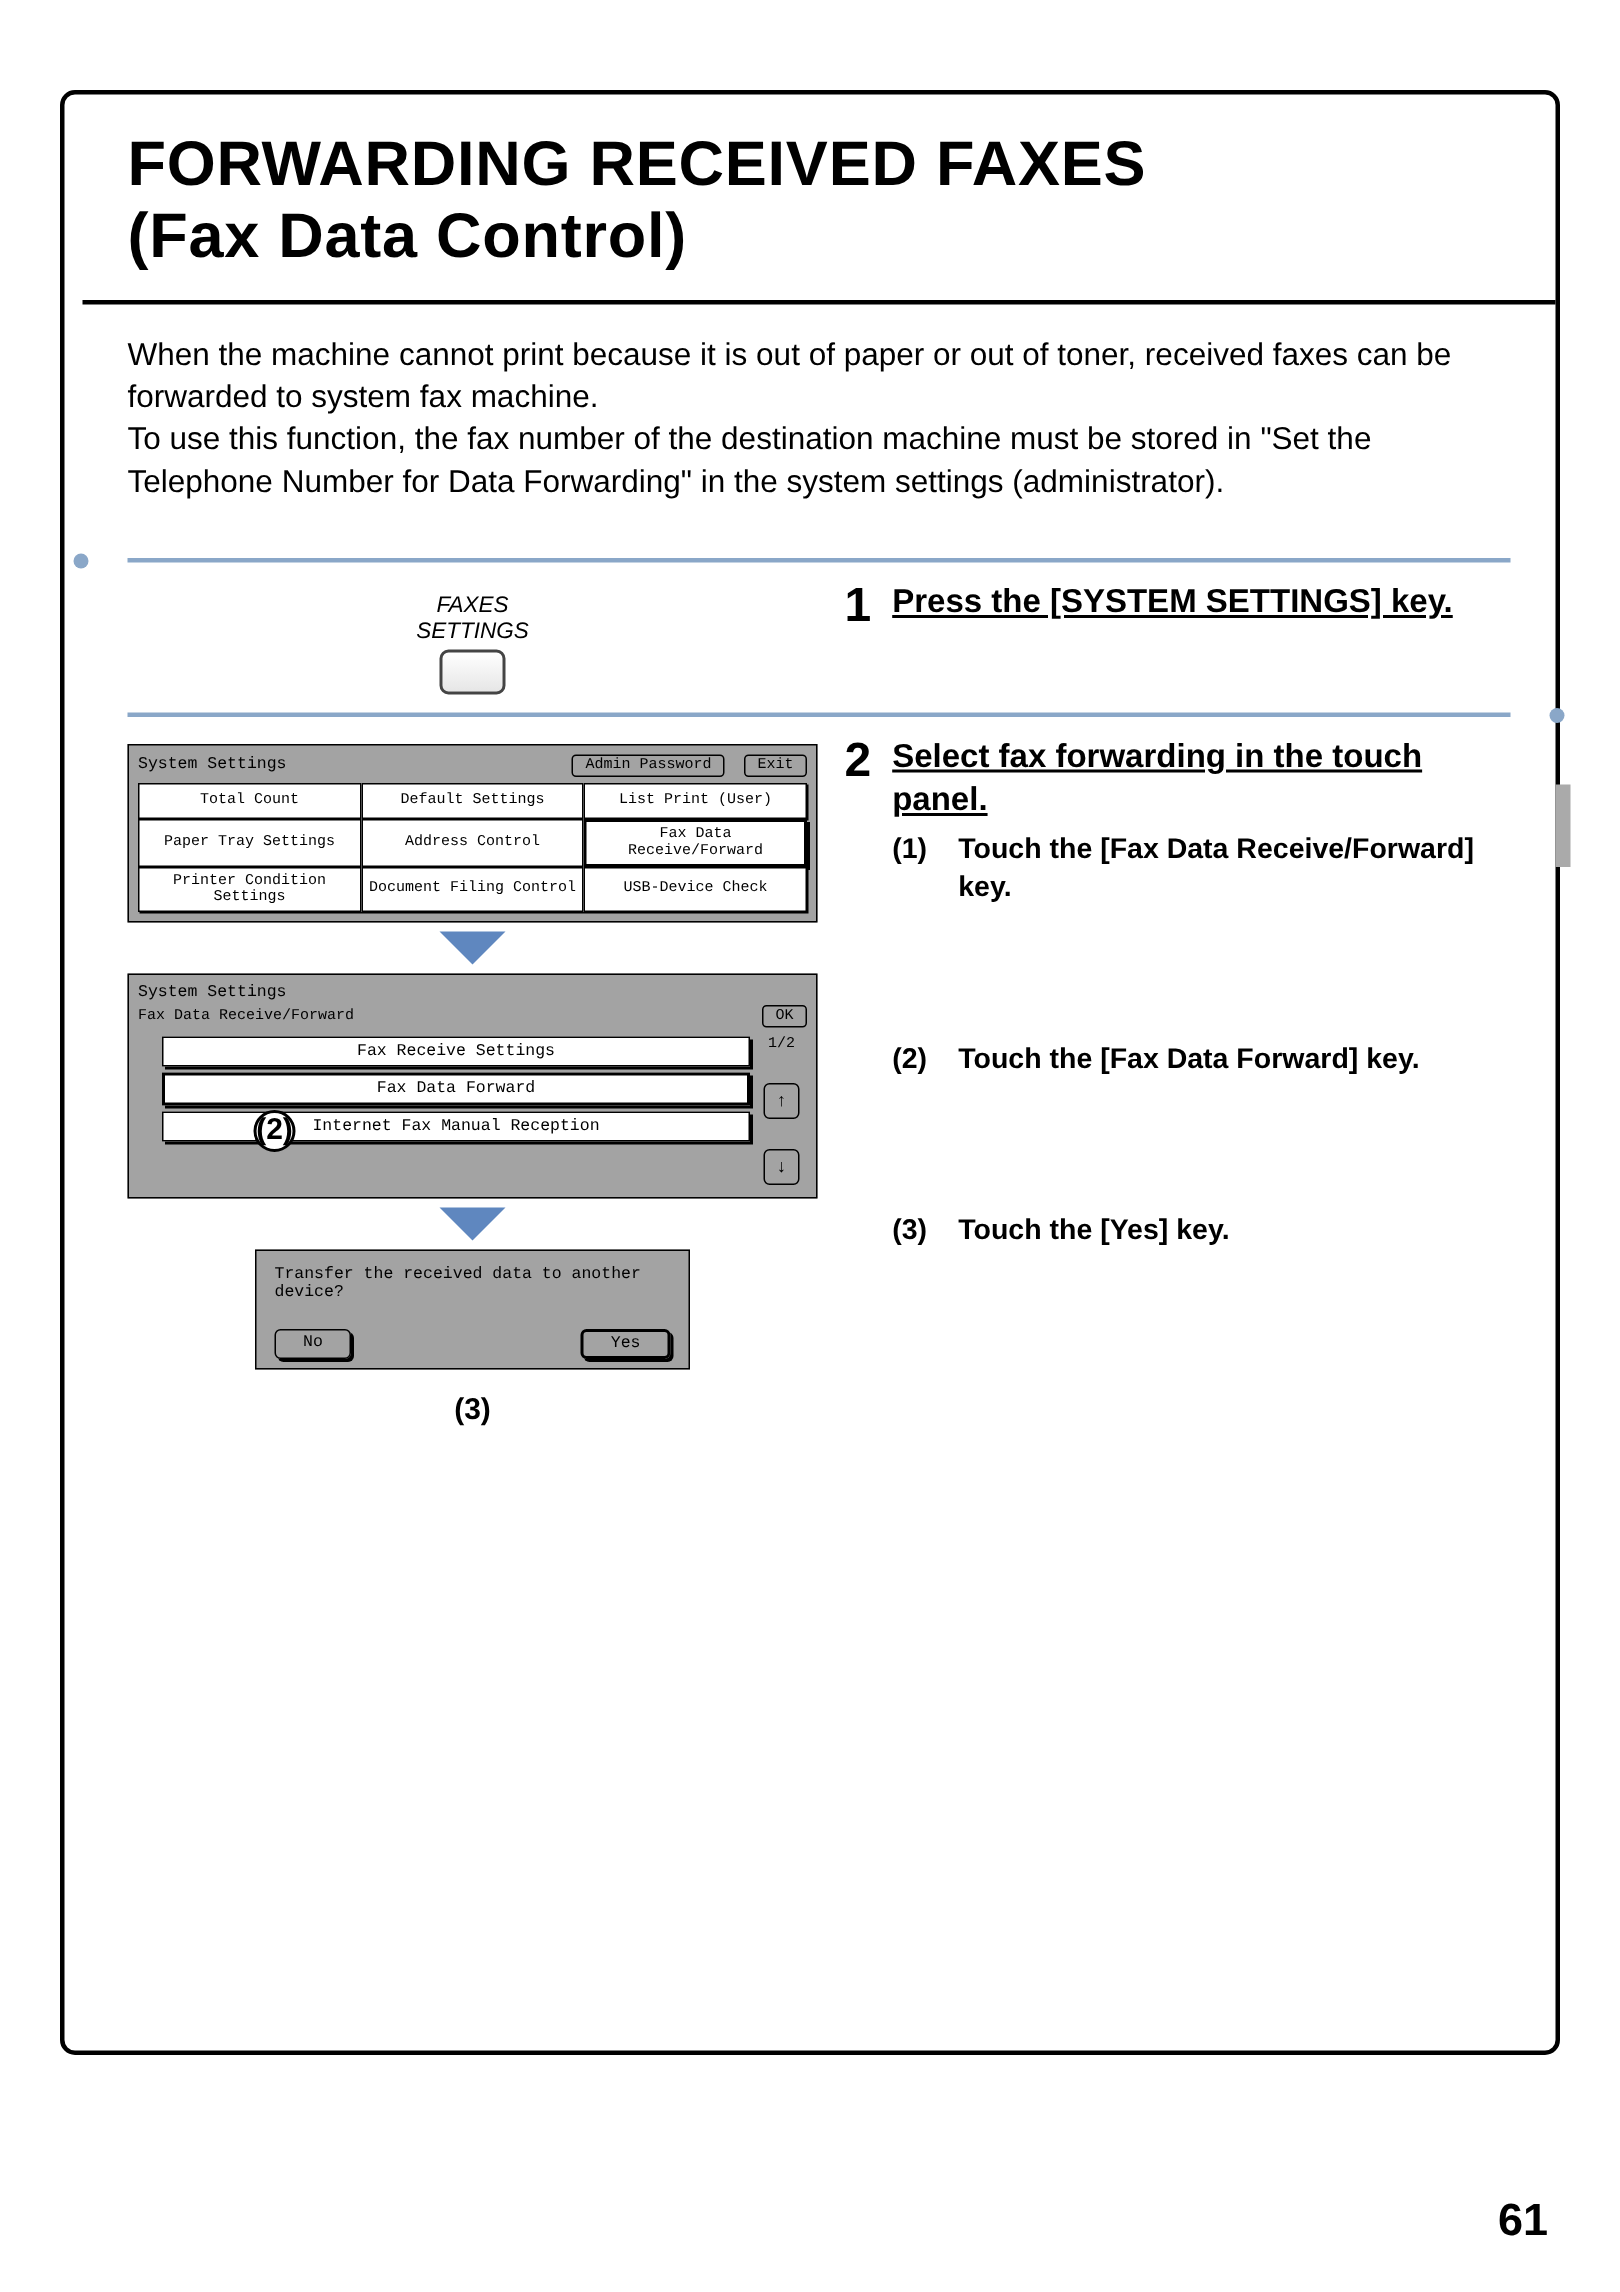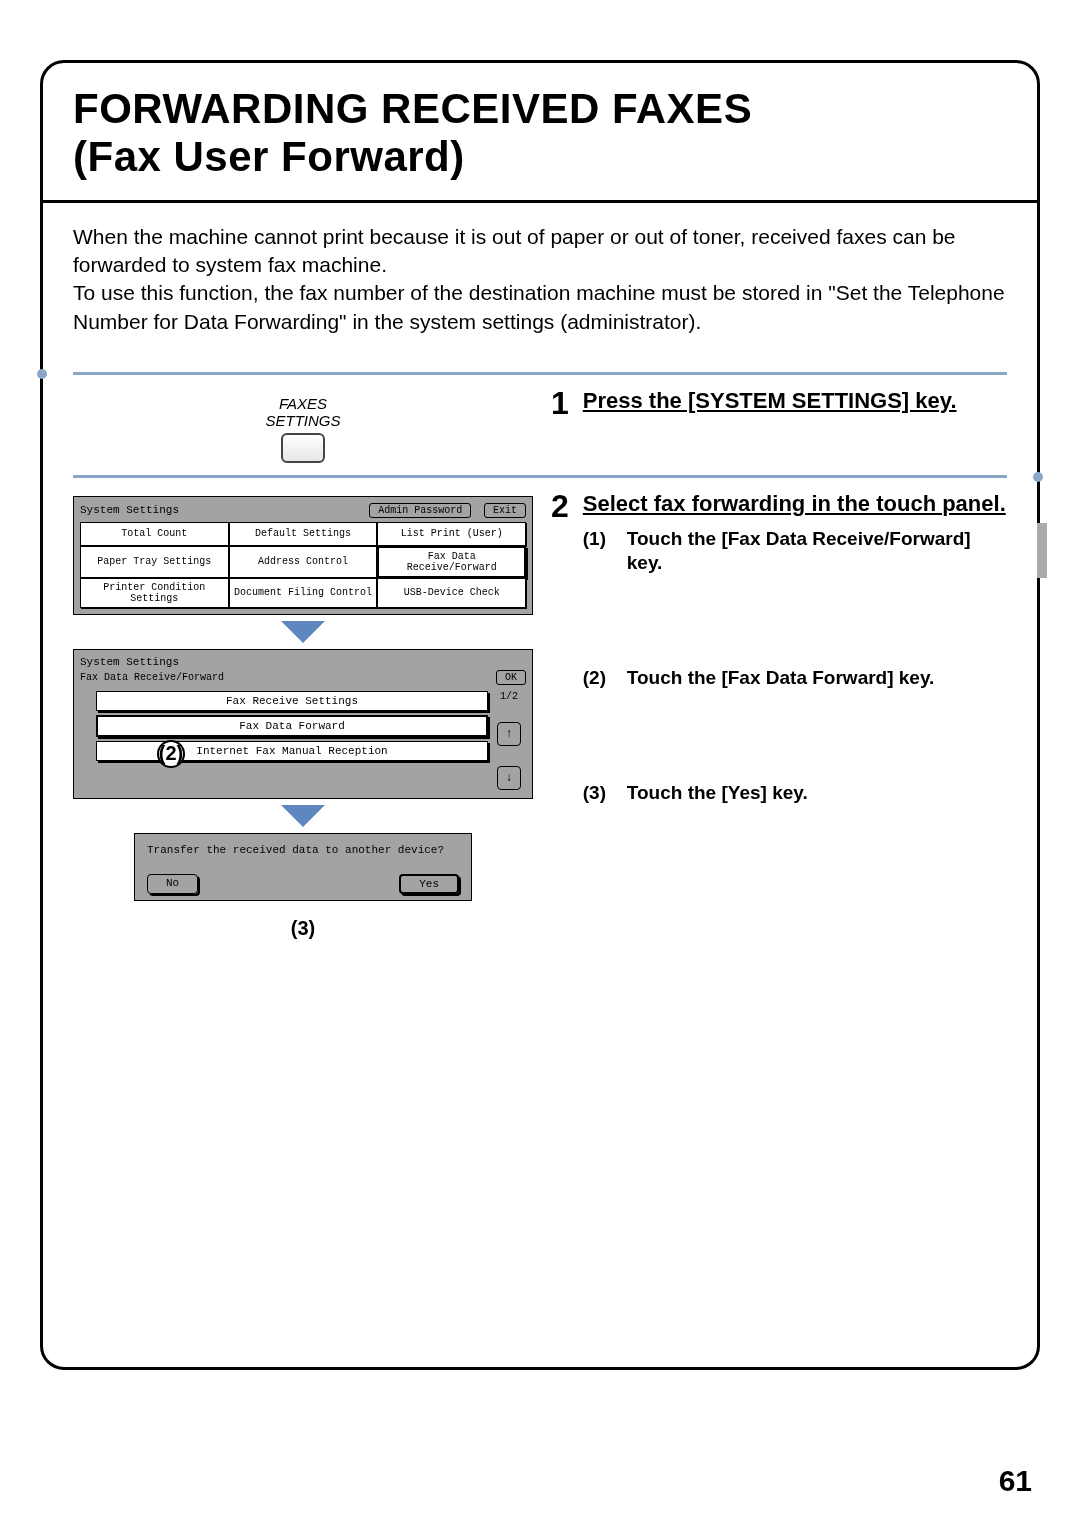--- a/index.html
+++ b/index.html
@@ -6,25 +6,26 @@
   body {
     font-family: Arial, Helvetica, sans-serif;
     background: #fff;
     width: 1080px;
     height: 1528px;
     position: relative;
     padding: 60px 40px 40px 40px;
   }
   .page-frame {
     border: 3px solid #000;
-    border-radius: 24px;
+    border-radius: 10px;
     width: 100%;
     height: 1310px;
     position: relative;
     overflow: visible;
+    padding-left: 12px;
   }
   .title-box {
     border-bottom: 3px solid #000;
     padding: 22px 30px 18px 30px;
   }
   .title-box h1 {
     font-size: 42px;
     font-weight: bold;
     line-height: 1.15;
     letter-spacing: 0.5px;
@@ -222,21 +223,21 @@
     gap:20px;
     align-items:center;
   }
   .pg-btn {
     width:24px;height:24px;border:1px solid #000;border-radius:4px;
     display:flex;align-items:center;justify-content:center;font-size:12px;
   }
 
   
   .panel3 {
-    width: 338px;
+    width: 290px;
     margin: 6px auto 16px auto;
     padding: 10px 12px 6px 12px;
   }
   .panel3 .prompt { font-size: 11px; margin-bottom: 18px; }
   .panel3 .choices { display:flex; gap:24px; justify-content:space-between; }
   .choice {
     border:1px solid #000; border-radius:4px;
     padding: 2px 18px; font-size:11px;
     box-shadow: 2px 2px 0 #000;
     position:relative;
@@ -261,21 +262,21 @@
   .edge-dot.left{left:-36px;right:auto;}
 </style>
 </head>
 <body>
 
 <div class="page-frame">
 
   <div class="title-box">
     <h1>
       <span>FORWARDING RECEIVED FAXES</span><br>
-      <span>(Fax User Forward)</span>
+      <span>(Fax Data Control)</span>
     </h1>
   </div>
 
   <div class="intro">
     <p>When the machine cannot print because it is out of paper or out of toner, received faxes can be forwarded to system fax machine.</p>
     <p>To use this function, the fax number of the destination machine must be stored in "Set the Telephone Number for Data Forwarding" in the system settings (administrator).</p>
   </div>
 
   <div class="content">
 

